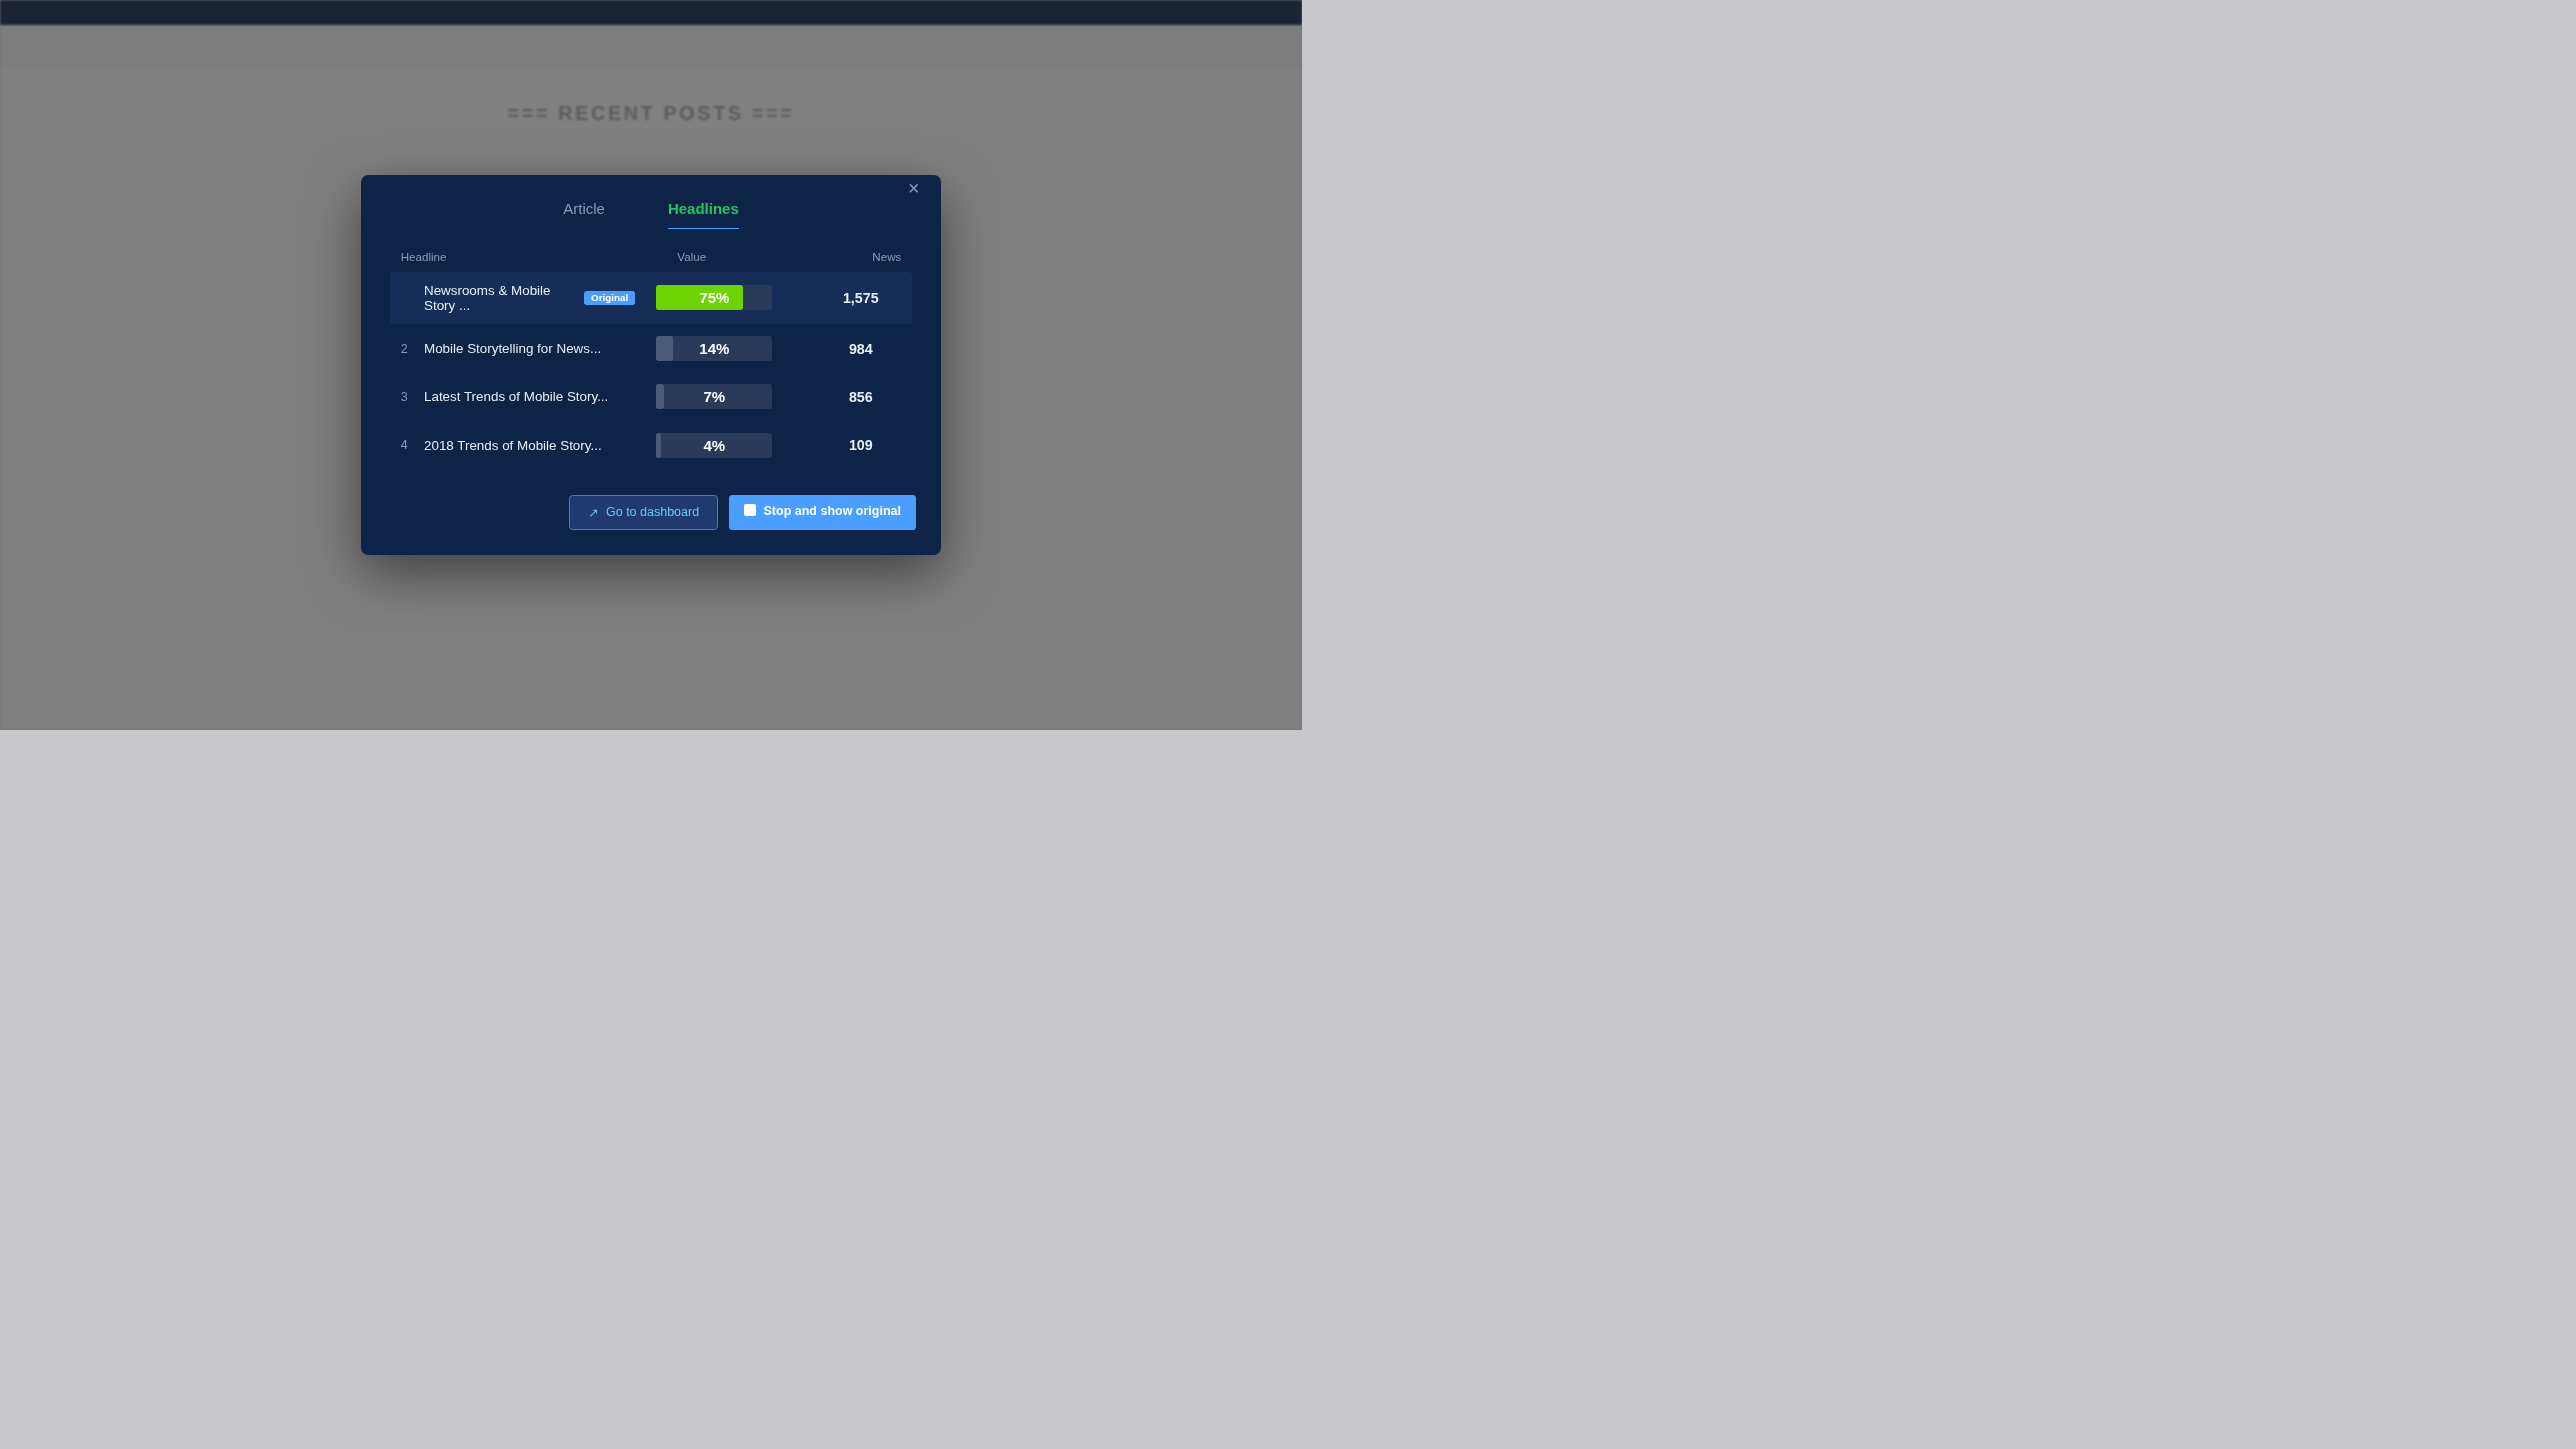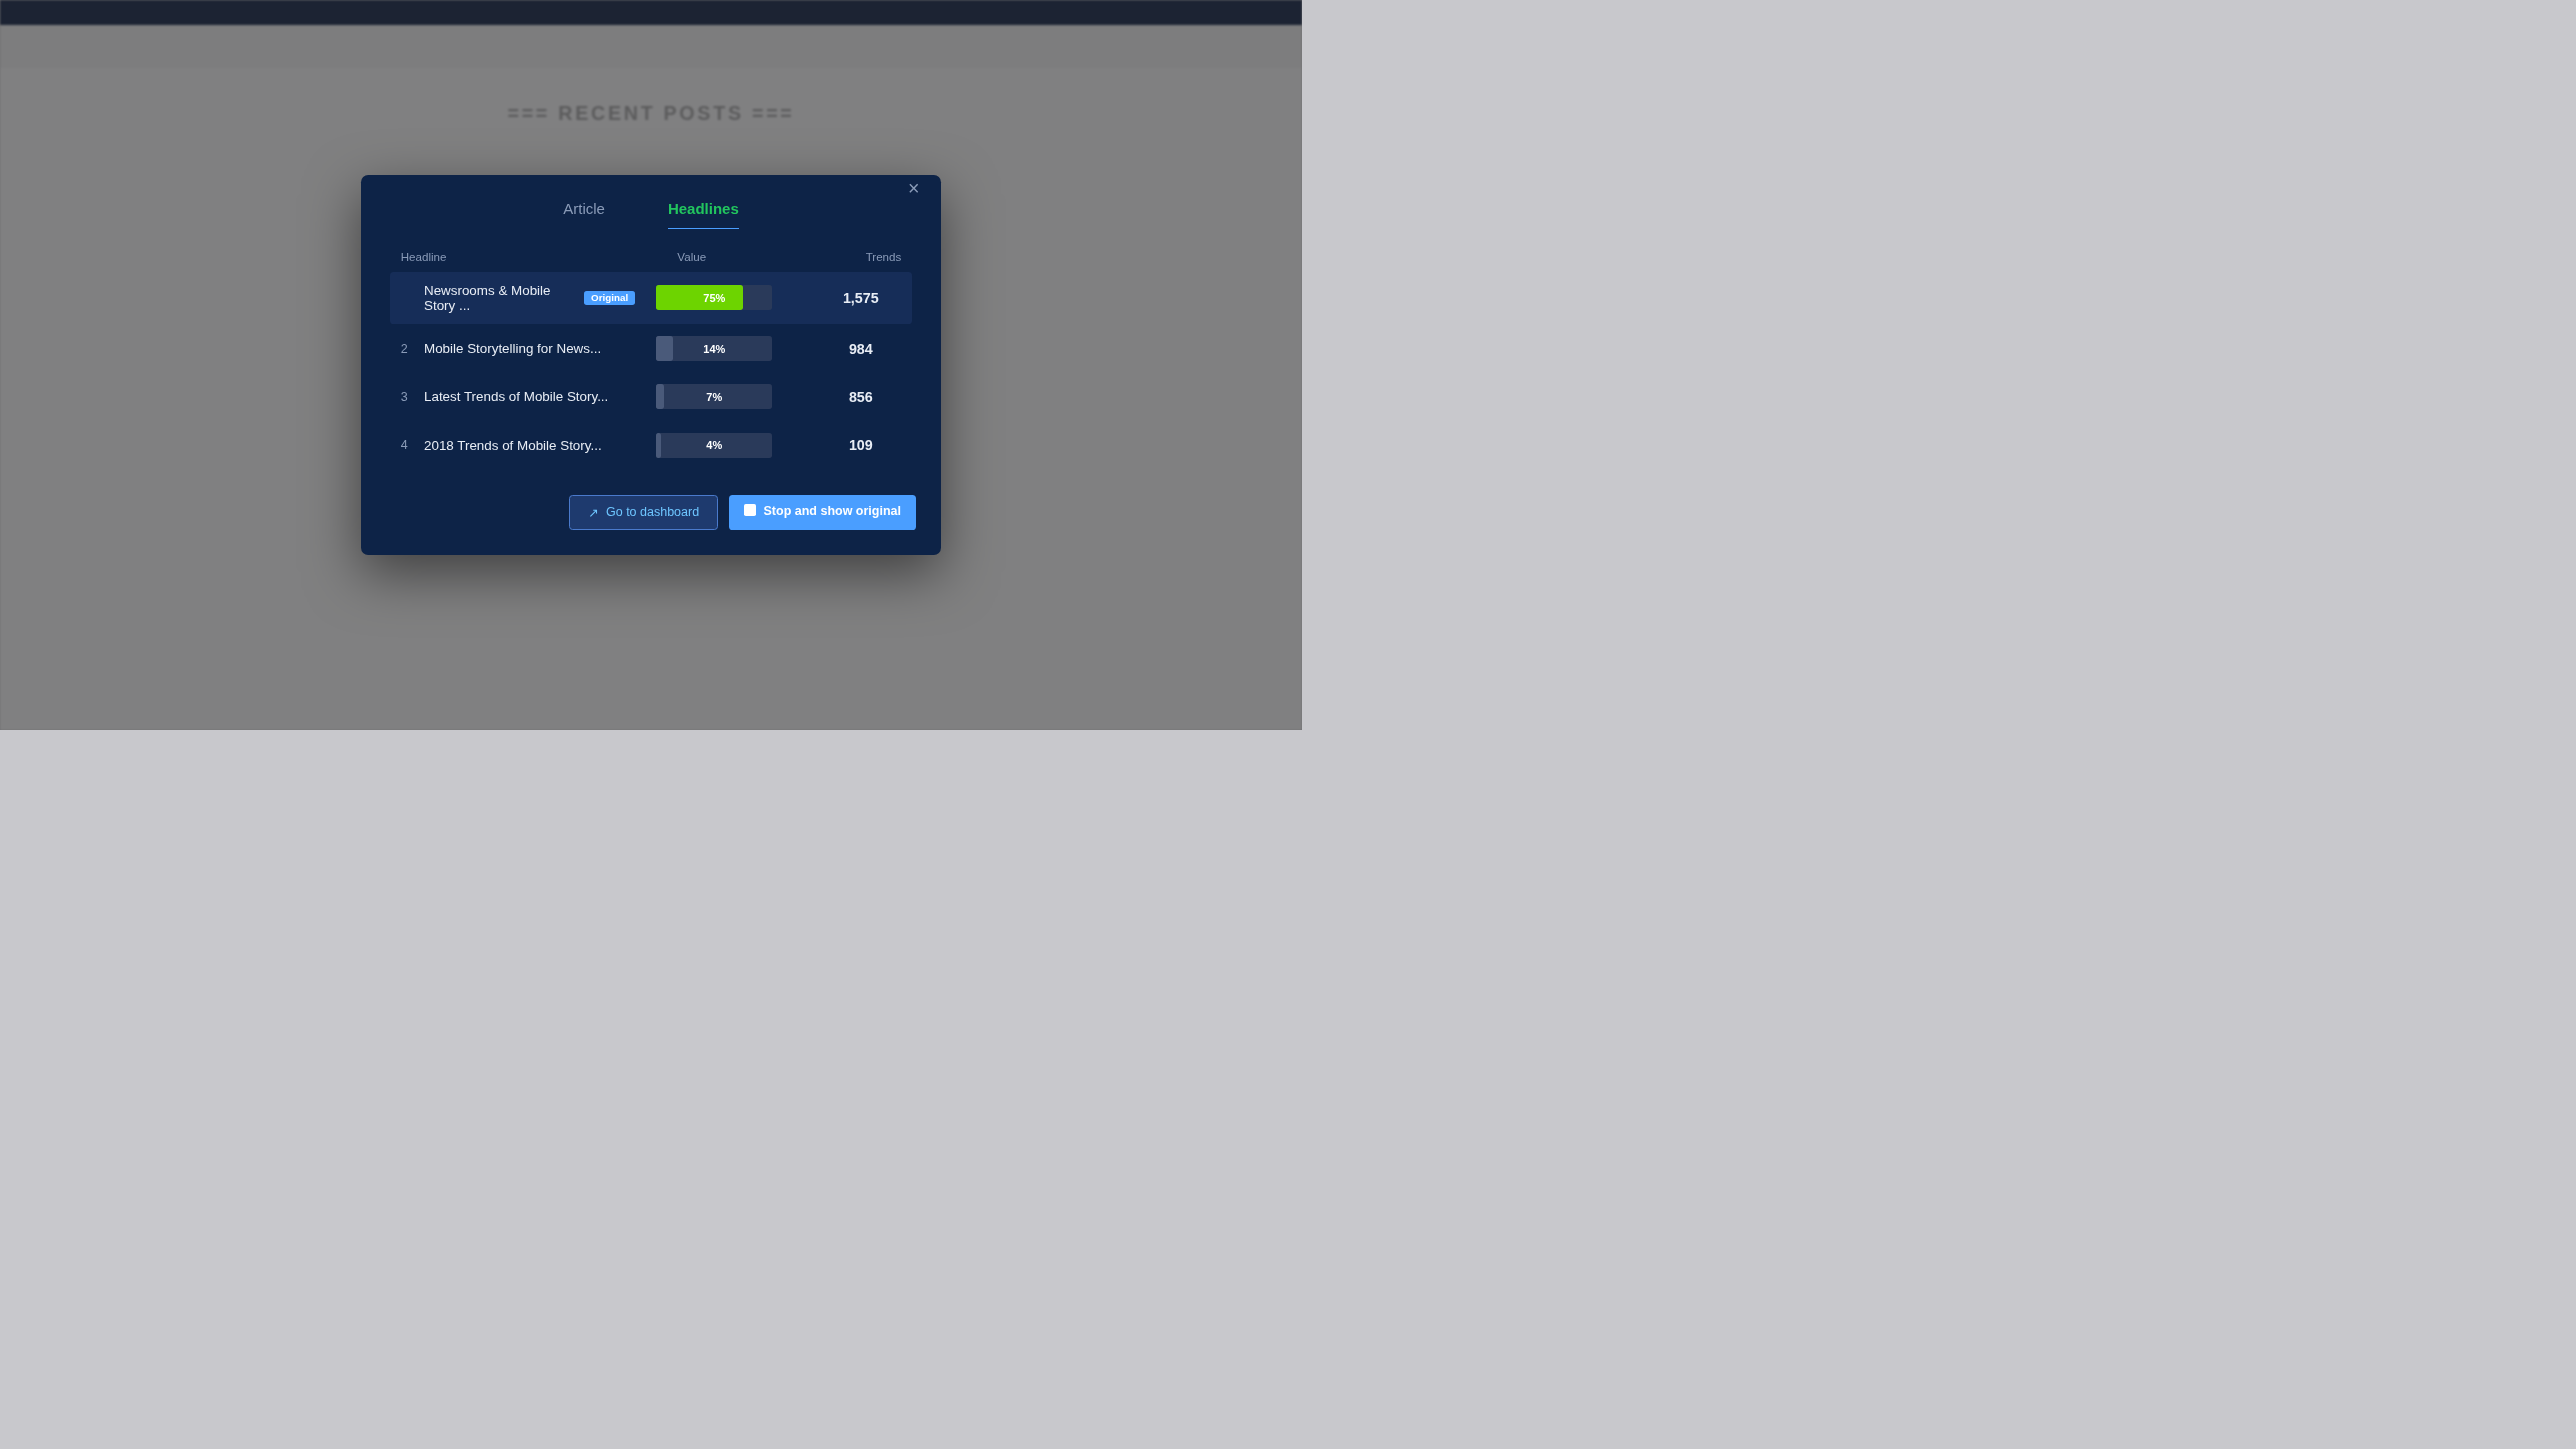--- a/index.html
+++ b/index.html
@@ -214,21 +214,21 @@
       background: #4a5a7a;
     }
 
     .progress-label {
       position: absolute;
       inset: 0;
       display: flex;
       align-items: center;
       justify-content: center;
       color: #fff;
-      font-size: 11px;
+      font-size: 15px;
       font-weight: 700;
       z-index: 1;
     }
 
     .shown-value {
       color: #e8edf5;
       font-size: 14.3px;
       font-weight: 700;
       text-align: center;
     }
@@ -303,21 +303,21 @@
         </div>
       </div>
       <button class="close-btn">×</button>
     </div>
 
     <div class="modal-table">
 
       <div class="table-header">
         <span>Headline</span>
         <span class="col-value">Value</span>
-        <span class="col-shown">Trends</span>
+        <span class="col-shown">News</span>
       </div>
 
       <div class="table-row highlighted">
         <div class="row-headline">
           <span class="row-num"></span>
           <span class="row-title">Newsrooms &amp; Mobile Story ...</span>
           <span class="original-badge">Original</span>
         </div>
         <div class="value-cell">
           <div class="progress-container">

